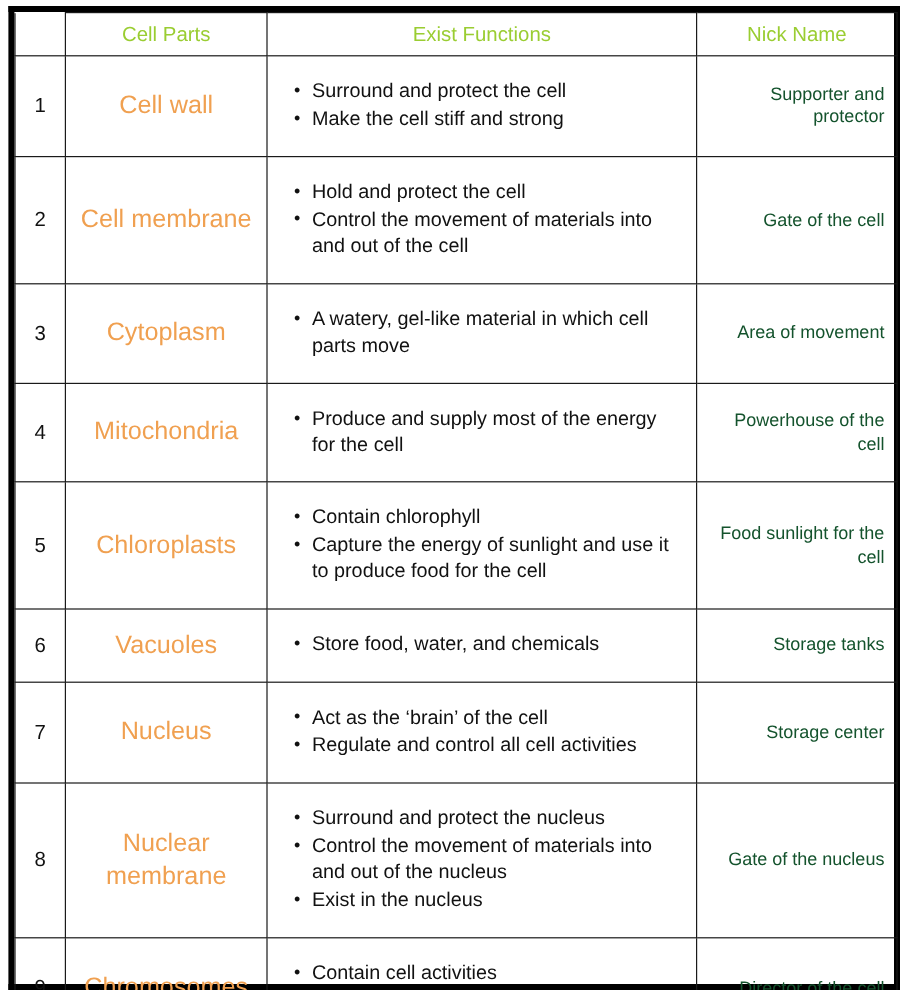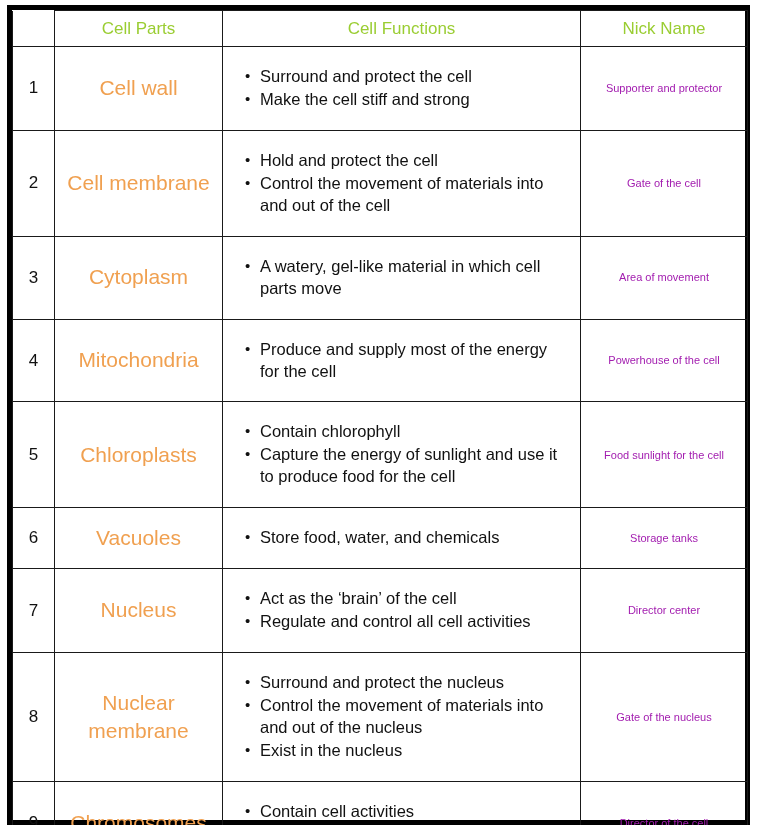--- a/index.html
+++ b/index.html
@@ -98,23 +98,23 @@
   }
 
   td.func {
     color: #111111;
     font-size: 16.5px;
     text-align: left;
     padding-left: 14px;
   }
 
   td.nick {
-    color: #a21caf;
-    font-size: 11px;
-    text-align: center;
+    color: #14532d;
+    font-size: 15px;
+    text-align: right;
     line-height: 1.3;
   }
 
   ul.bullets {
     margin: 12px;
     padding: 0;
     list-style: none;
   }
   ul.bullets li {
     position: relative;
@@ -144,21 +144,21 @@
     <colgroup>
       <col class="c-num">
       <col class="c-part">
       <col class="c-func">
       <col class="c-nick">
     </colgroup>
     <thead>
       <tr>
         <th class="blank-head"></th>
         <th>Cell Parts</th>
-        <th>Cell Functions</th>
+        <th>Exist Functions</th>
         <th>Nick Name</th>
       </tr>
     </thead>
     <tbody id="table-body">
         <tr>
           <td class="num">1</td>
           <td class="part">Cell wall</td>
           <td class="func">
             <ul class="bullets">
               <li>Surround and protect the cell</li>
@@ -221,21 +221,21 @@
         </tr>
         <tr>
           <td class="num">7</td>
           <td class="part">Nucleus</td>
           <td class="func">
             <ul class="bullets">
               <li>Act as the ‘brain’ of the cell</li>
               <li>Regulate and control all cell activities</li>
             </ul>
           </td>
-          <td class="nick">Director center</td>
+          <td class="nick">Storage center</td>
         </tr>
         <tr>
           <td class="num">8</td>
           <td class="part">Nuclear membrane</td>
           <td class="func">
             <ul class="bullets">
               <li>Surround and protect the nucleus</li>
               <li>Control the movement of materials into and out of the nucleus</li>
               <li>Exist in the nucleus</li>
             </ul>

